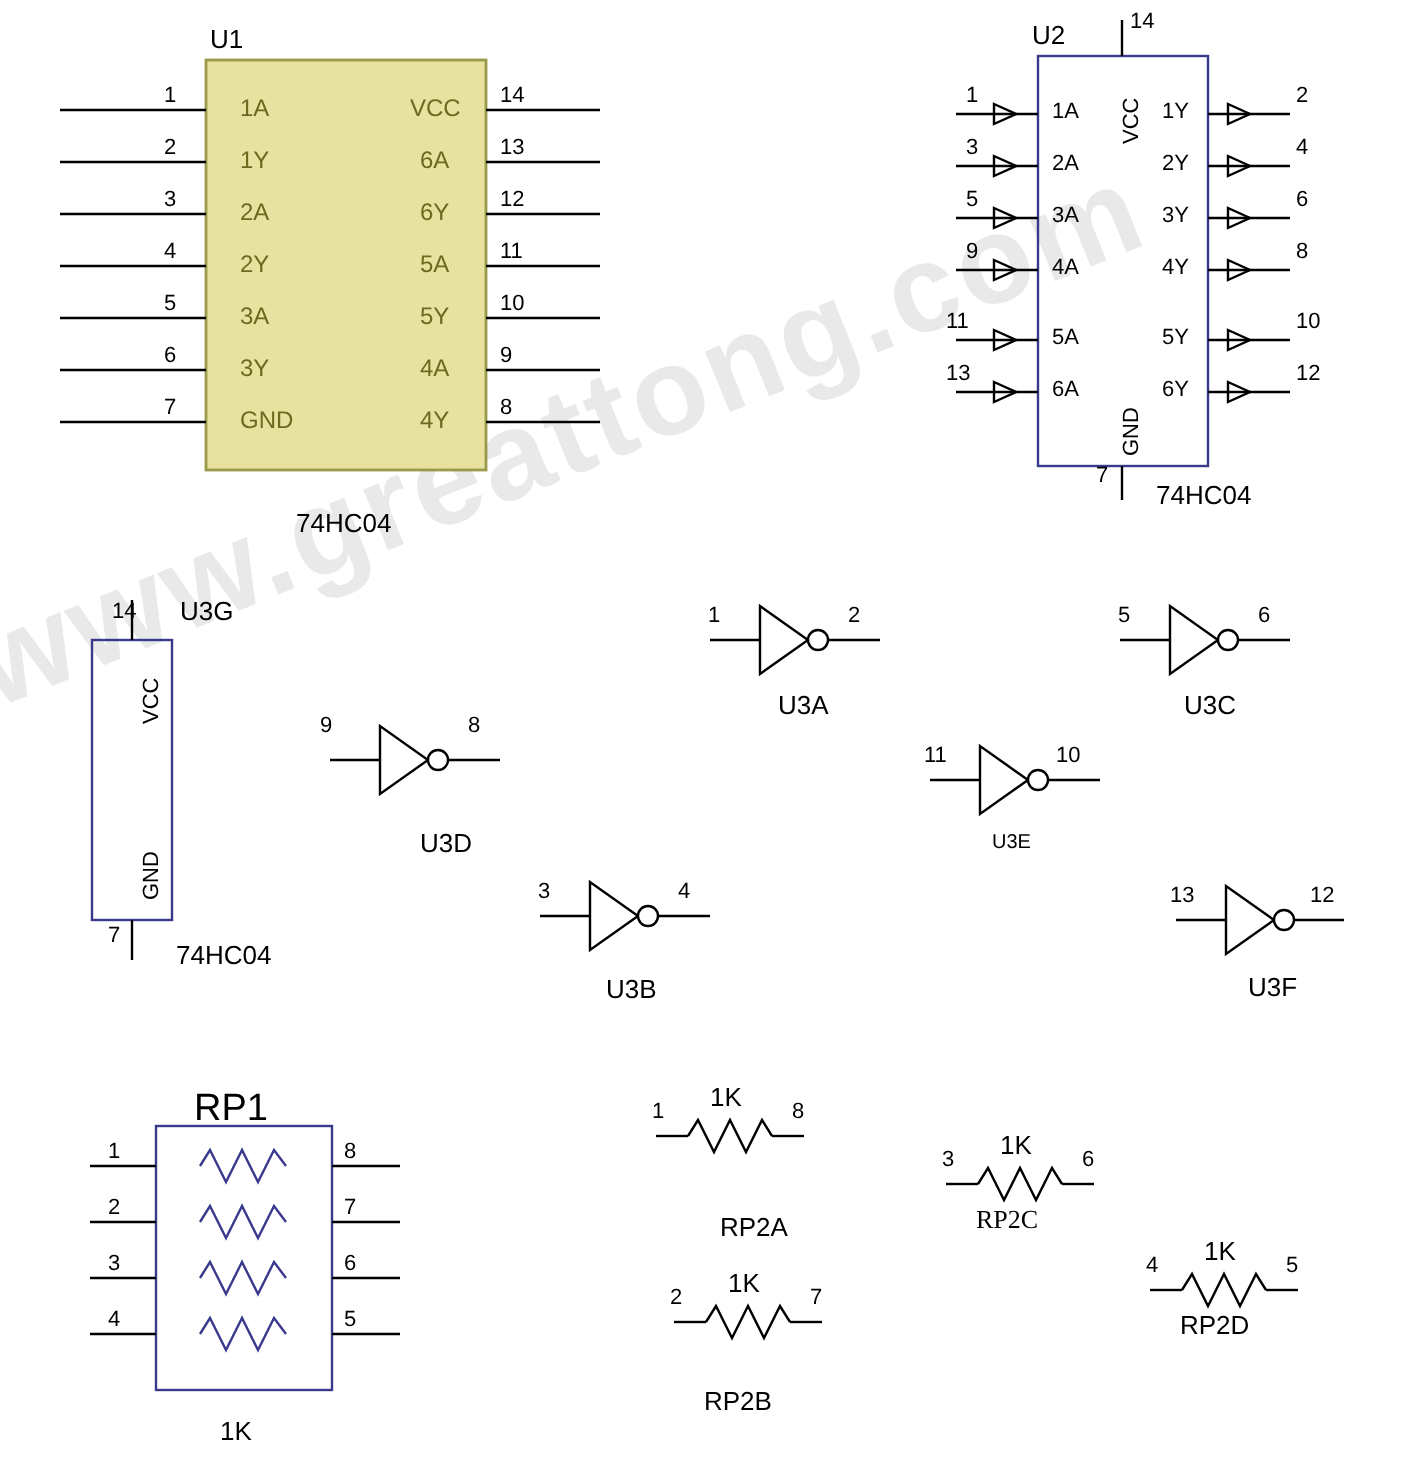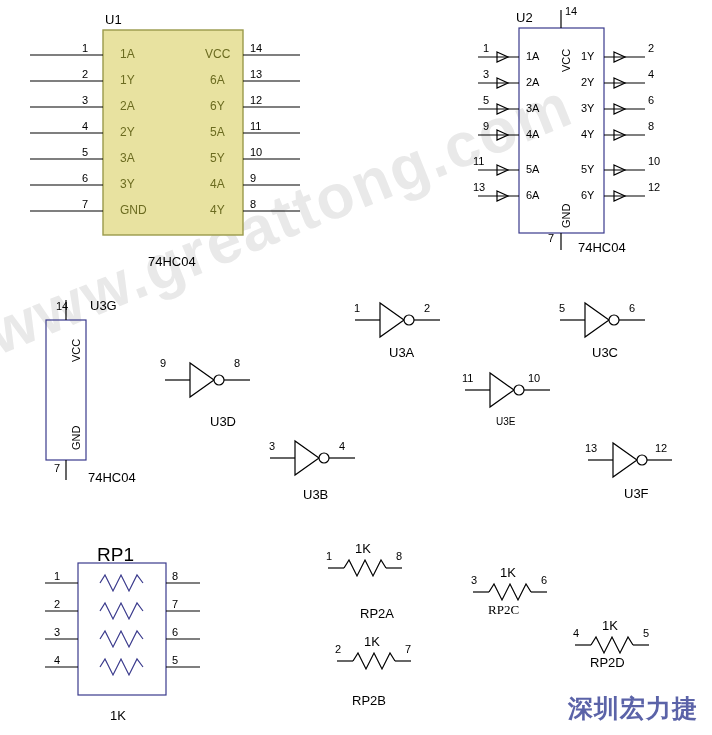--- a/index.html
+++ b/index.html
@@ -330,14 +330,13 @@
   <div class="lbl pin" style="left:471px;top:574px;">3</div>
   <div class="lbl pin" style="left:541px;top:574px;">6</div>
   <div class="lbl" style="left:500px;top:565px;font-size:13px;">1K</div>
   <div class="lbl" style="left:488px;top:602px;font-size:13px;font-family:Liberation Serif, serif;">RP2C</div>
 
   <div class="lbl pin" style="left:573px;top:627px;">4</div>
   <div class="lbl pin" style="left:643px;top:627px;">5</div>
   <div class="lbl" style="left:602px;top:618px;font-size:13px;">1K</div>
   <div class="lbl" style="left:590px;top:655px;font-size:13px;">RP2D</div>
 
-  <div class="cn">深圳宏力捷</div>
 </div>
 
 </body></html>

